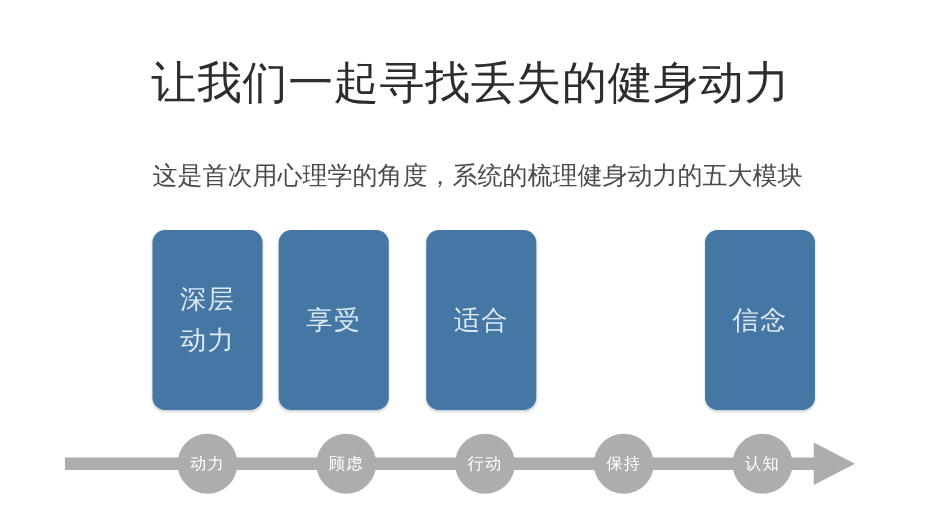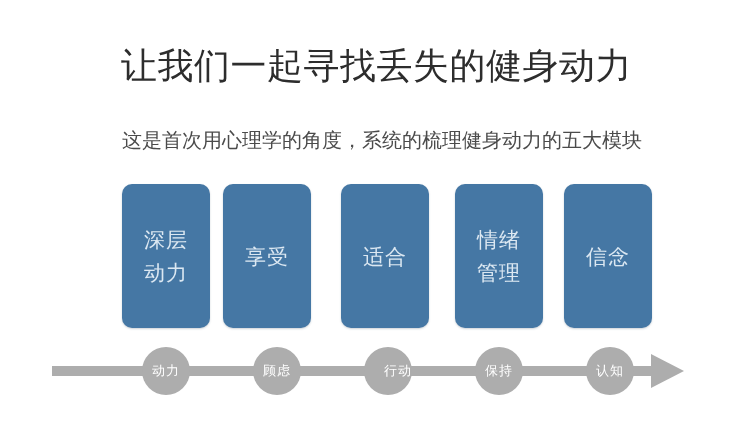--- a/index.html
+++ b/index.html
@@ -82,21 +82,21 @@
     width: 48px;
     height: 48px;
     border-radius: 50%;
     background: var(--timeline_gray, #adadad);
     display: flex;
     align-items: center;
     justify-content: center;
   }
   .timeline-node.n0 { left: 142px; }
   .timeline-node.n1 { left: 253px; align-items: center; }
-  .timeline-node.n2 { left: 364px; justify-content: flex-end; }
+  .timeline-node.n2 { left: 364px; }
   .timeline-node.n3 { left: 475px; }
   .timeline-node.n4 { left: 586px; }
   .timeline-node-label {
     color: var(--timeline_text, #ffffff);
     font-size: 13px;
     letter-spacing: 1px;
     white-space: nowrap;
   }
 </style>
 </head>
@@ -117,26 +117,20 @@
   <div class="module-card m1">
     <div class="module-label">
       <span>享受</span>
     </div>
   </div>
   <div class="module-card m2">
     <div class="module-label">
       <span>适合</span>
     </div>
   </div>
-  <div class="module-card m3">
-    <div class="module-label">
-      <span>情绪</span>
-      <span>管理</span>
-    </div>
-  </div>
   <div class="module-card m4">
     <div class="module-label">
       <span>信念</span>
     </div>
   </div>
 
   <div class="timeline-bar"></div>
   <div class="timeline-arrowhead"></div>
 
   <div class="timeline-node n0">

